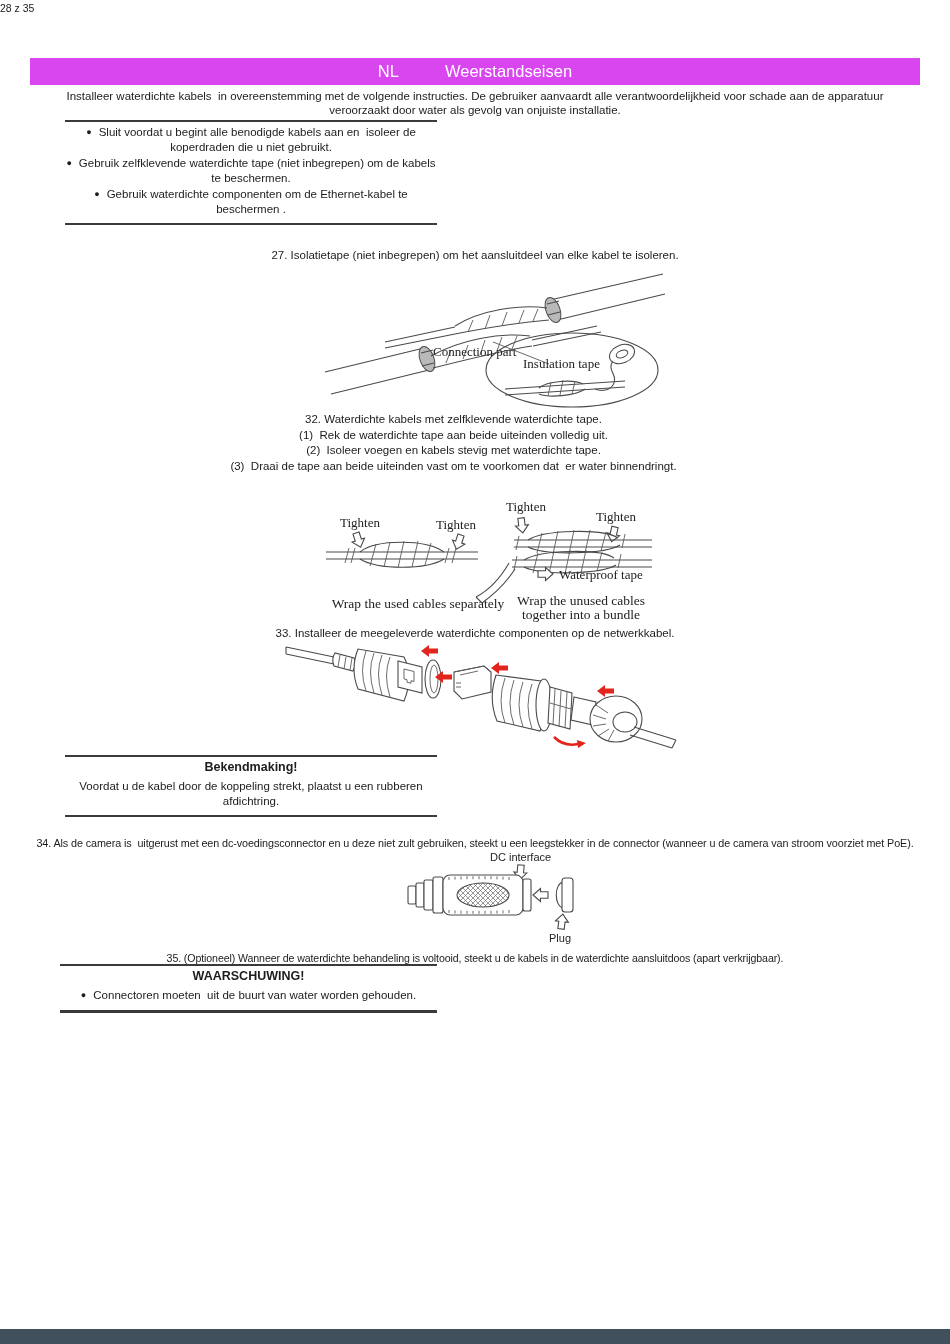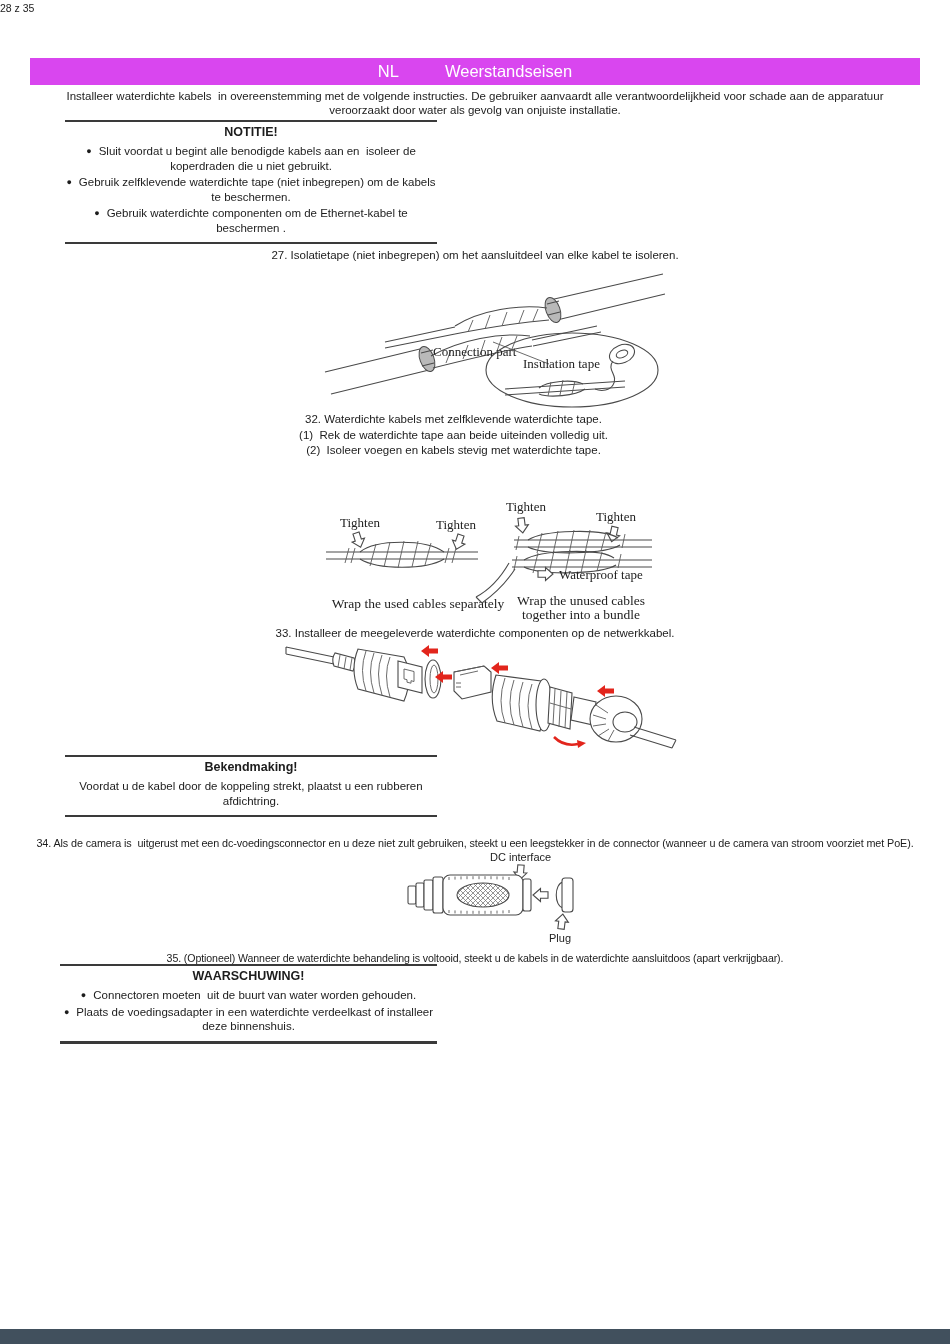--- a/index.html
+++ b/index.html
@@ -43,21 +43,20 @@
   <div class="abs pagenum">28 z 35</div>
 
   <div class="abs hbar">
     <span>NL</span>
     <span>Weerstandseisen</span>
   </div>
 
   <div class="abs intro">Installeer waterdichte kabels&nbsp; in overeenstemming met de volgende instructies. De gebruiker aanvaardt alle verantwoordelijkheid voor schade aan de apparatuur veroorzaakt door water als gevolg van onjuiste installatie.</div>
 
   <div class="abs box" style="top:120px;">
-    <div class="boxtitle">NOTITIE!</div>
     <div class="brow"><span class="blt">●</span><span>Sluit voordat u begint alle benodigde kabels aan en&nbsp; isoleer de koperdraden die u niet gebruikt.</span></div>
     <div class="brow"><span class="blt">●</span><span>Gebruik zelfklevende waterdichte tape (niet inbegrepen) om de kabels te beschermen.</span></div>
     <div class="brow"><span class="blt">●</span><span>Gebruik waterdichte componenten om de Ethernet-kabel te beschermen&nbsp;.</span></div>
   </div>
 
   <div class="abs step" style="top:249px;">27. Isolatietape (niet inbegrepen) om het aansluitdeel van elke kabel te isoleren.</div>
 
   <svg class="abs" style="left:325px;top:268px;" width="340" height="142" viewBox="0 0 340 142">
     <g>
       <path class="ln" d="M225,32 L338,6 M232,52 L340,26"></path>
@@ -94,20 +93,21 @@
         <path class="ln" d="M214,120 C222,113 248,111 258,116 M214,126 C224,130 250,128 260,121"></path>
         <path class="lnthin" d="M226,114 L223,128 M238,112 L235,127 M250,113 L247,126"></path>
       </g>
     </g>
   </svg>
 
   <div class="abs" style="top:412px;left:0;">
     <div class="s32line">32. Waterdichte kabels met zelfklevende waterdichte tape.</div>
     <div class="s32line">(1)&nbsp;&nbsp;Rek de waterdichte tape aan beide uiteinden volledig uit.</div>
     <div class="s32line">(2)&nbsp;&nbsp;Isoleer voegen en kabels stevig met waterdichte tape.</div>
+    <div class="s32line">(3)&nbsp;&nbsp;Draai de tape aan beide uiteinden vast om te voorkomen dat&nbsp; er water binnendringt.</div>
   </div>
 
   <svg class="abs" style="left:318px;top:497px;" width="345" height="128" viewBox="0 0 345 128">
 
     <g>
       <text class="dlabel" x="22" y="30">Tighten</text>
       <use href="#harrow" transform="translate(38,36) rotate(72)"></use>
       <text class="dlabel" x="118" y="32">Tighten</text>
       <use href="#harrow" transform="translate(143,38) rotate(108)"></use>
       <path class="ln" d="M8,55 H160 M8,62 H160"></path>
@@ -223,18 +223,17 @@
     </g>
     <use href="#harrow" transform="translate(178,81) rotate(-83)"></use>
     <text class="sans-label" x="177" y="94" text-anchor="middle">Plug</text>
   </svg>
 
   <div class="abs step longline" style="top:952px;font-size:10.6px;">35. (Optioneel) Wanneer de waterdichte behandeling is voltooid, steekt u de kabels in de waterdichte aansluitdoos (apart verkrijgbaar).</div>
 
   <div class="abs box" style="top:964px;left:60px;width:377px;border-bottom-width:3px;">
     <div class="boxtitle">WAARSCHUWING!</div>
     <div class="brow"><span class="blt">●</span><span>Connectoren moeten&nbsp; uit de buurt van water worden gehouden.</span></div>
-    <div class="brow"><span class="blt">●</span><span>Plaats de voedingsadapter in een waterdichte verdeelkast of installeer deze binnenshuis.</span></div>
   </div>
 
   <div class="abs footerbar"></div>
 
 </div>
 
 </body></html>

